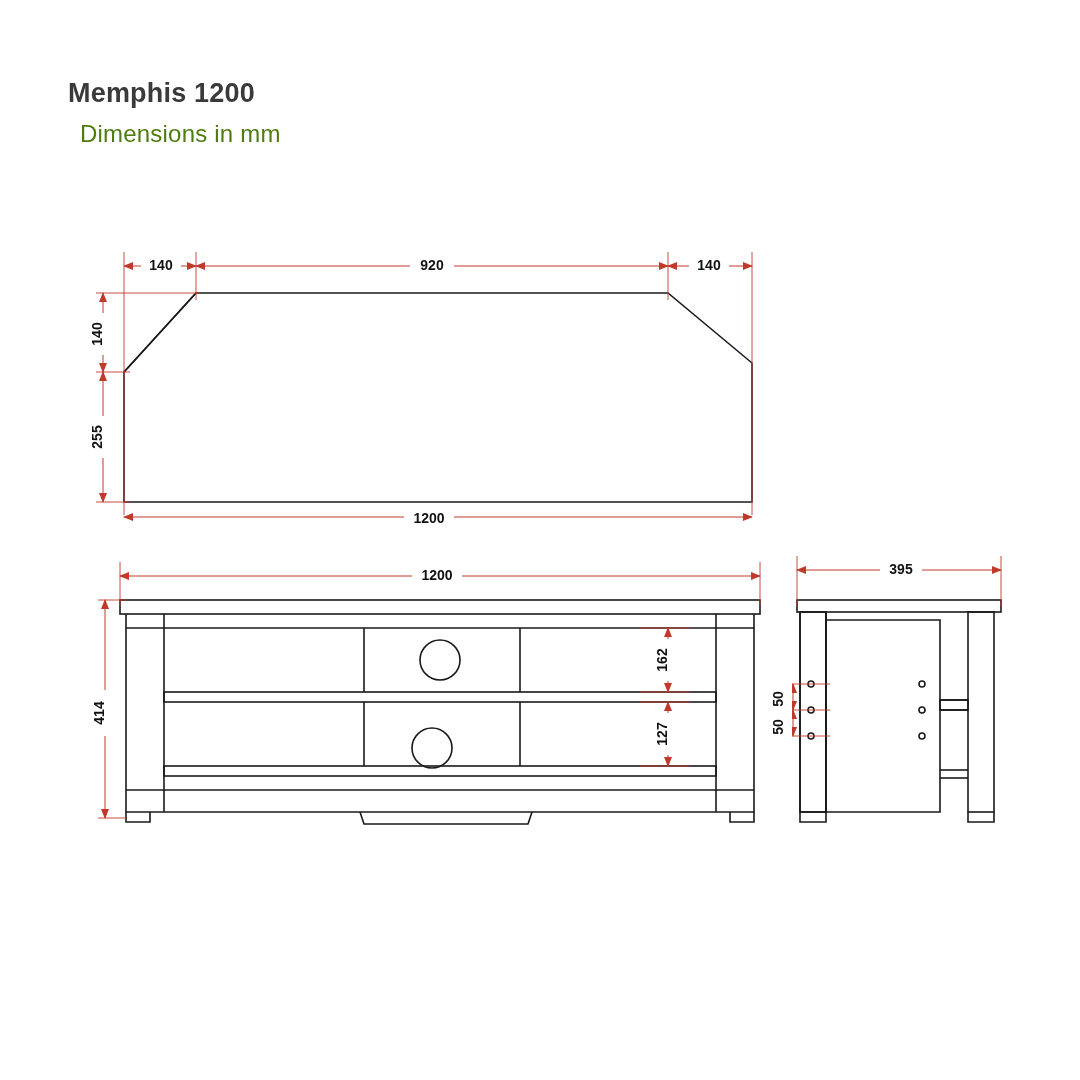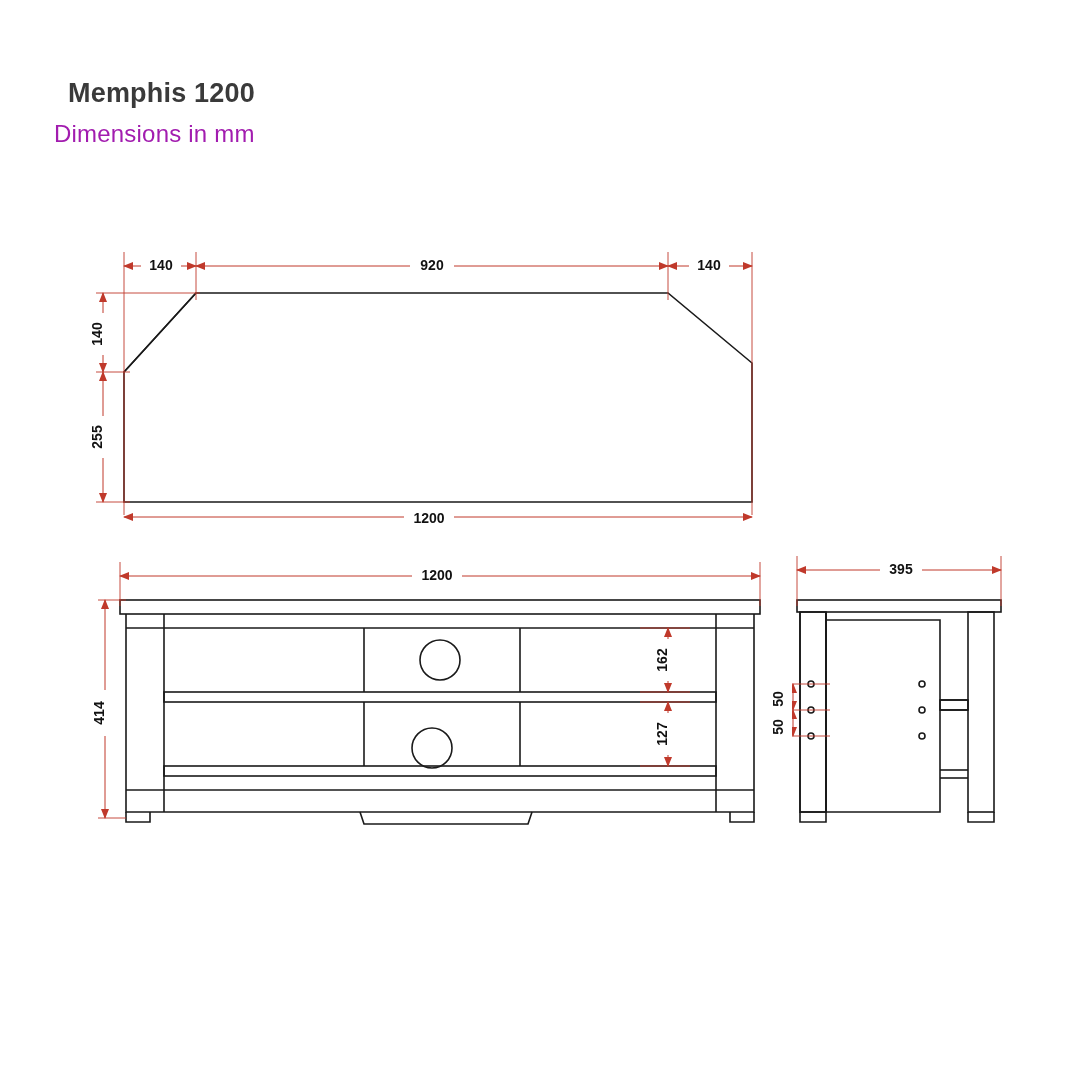--- a/index.html
+++ b/index.html
@@ -24,25 +24,25 @@
     position: absolute;
     left: 68px;
     top: 78px;
     font-size: 27px;
     font-weight: bold;
     color: #3a3a3a;
     letter-spacing: 0.2px;
   }
   .subtitle {
     position: absolute;
-    left: 54px;
+    left: 80px;
     top: 120px;
     font-size: 24px;
     font-weight: normal;
-    color: #a21caf;
+    color: #4d7c0f;
     letter-spacing: 0.2px;
     text-align: right;
   }
   svg.drawing {
     position: absolute;
     left: 0;
     top: 0;
     width: 1080px;
     height: 1080px;
   }

